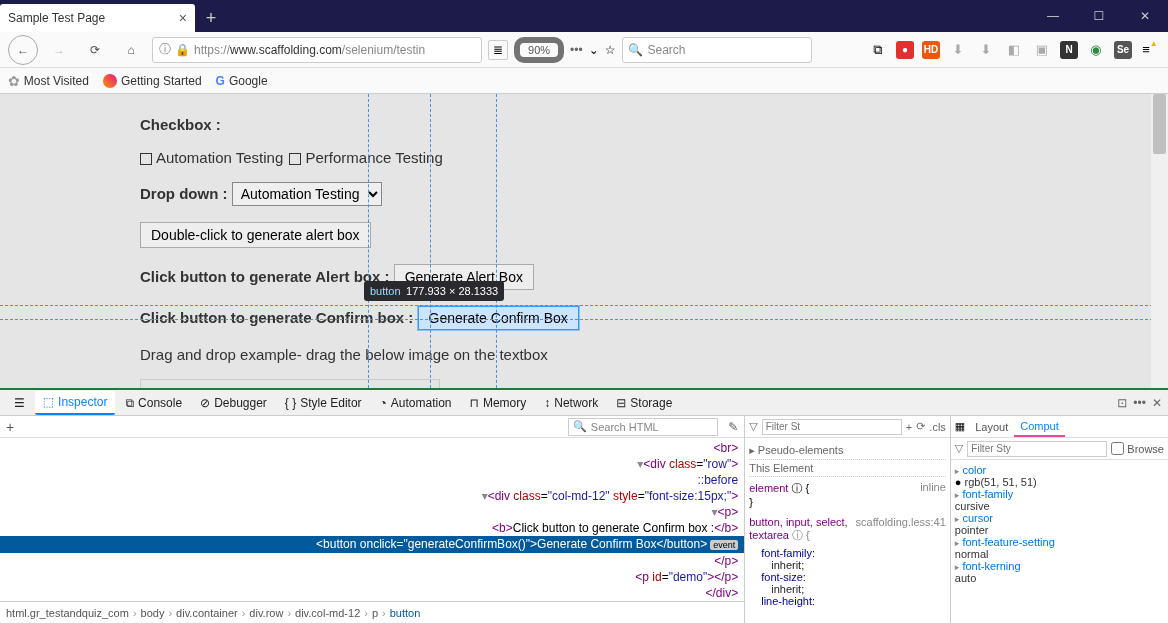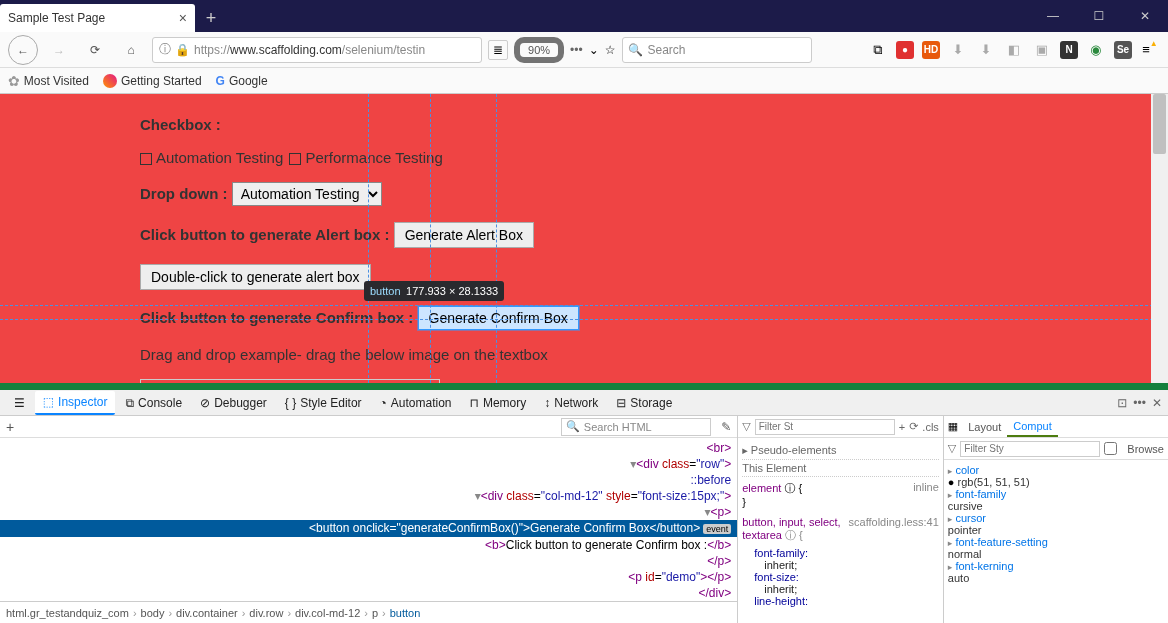--- a/index.html
+++ b/index.html
@@ -26,21 +26,21 @@
 .sq { border-radius:3px; width:18px; height:18px; font-size:10px; font-weight:bold; color:#fff; display:flex; align-items:center; justify-content:center;}
 
 .bookbar { background:#fafafa; height:26px; border-bottom:1px solid #ccc; display:flex; align-items:center; padding:0 8px; gap:14px; font-size:12px; color:#333;}
 .bm { display:flex; align-items:center; gap:4px;}
 .star { color:#999; font-size:14px;}
 .ff { width:14px; height:14px; border-radius:50%; background:linear-gradient(45deg,#ff9500,#e31587);}
 .gi { font-weight:bold; }
 .gi span:nth-child(1){color:#4285f4}.gi span:nth-child(2){color:#ea4335}.gi span:nth-child(3){color:#fbbc05}.gi span:nth-child(4){color:#4285f4}.gi span:nth-child(5){color:#34a853}.gi span:nth-child(6){color:#ea4335}
 
 
-.viewport { position:relative; height:296px; background:#ef4444; overflow:hidden; border-bottom:7px solid #15803d;}
+.viewport { position:relative; height:296px; background:#e5e5e5; overflow:hidden; border-bottom:2px solid #15803d;}
 .vscroll { position:absolute; right:0; top:0; width:17px; height:100%; background:#f0f0f0;}
 .vscroll .thumb { position:absolute; right:2px; top:0; width:13px; height:60px; background:#c0c0c0; border-radius:2px;}
 .page { padding:6px 140px; font-family:"Comic Sans MS",cursive; font-size:15px; color:#333;}
 .page p { margin:16px 0;}
 .page b { font-weight:bold;}
 .cbx { display:inline-block; width:12px; height:12px; border:1px solid #333; margin-right:4px; vertical-align:middle;}
 .sel { border:1px solid #888; padding:2px 4px; font-family:inherit; font-size:14px;}
 .btn { background:#eee; border:1px solid #aaa; padding:4px 10px; font-family:inherit; font-size:14px;}
 .hl-btn { background:#cce5ff; border:1px solid #3399ff; padding:3px 10px; font-family:inherit; font-size:14px; box-shadow:0 0 0 1px rgba(51,153,255,.5);}
 .txtbox { width:300px; height:22px; border:1px solid #ccc;}
@@ -81,24 +81,24 @@
 .mini-input { flex:1; border:1px solid #ccc; height:16px; font-size:10px; padding:0 3px;}
 .rules { flex:1; overflow:auto; font-family:Consolas,monospace; font-size:11px; padding:4px;}
 .rule-hdr { color:#666; padding:2px 0; border-bottom:1px dotted #ccc;}
 .rule-sel { color:#800080;}
 .rule-src { color:#888;}
 .rule-body .k{color:#009;} .rule-body .vv{color:#222;}
 
 .dt-comp { flex:0 0 136px; border-left:1px solid #ccc; background:#fff; display:flex; flex-direction:column;}
 .comp-tabs { height:22px; border-bottom:1px solid #ddd; display:flex; align-items:center; font-size:11px;}
 .ct { padding:3px 6px; color:#555;}
-.ct.active { color:#0a84ff; border-bottom:2px solid #4d7c0f;}
+.ct.active { color:#0a84ff; border-bottom:2px solid #ec4899;}
 .comp-list { flex:1; overflow:auto; font-family:Consolas,monospace; font-size:11px; padding:4px;}
 .comp-list .pr { color:#0074e8;} .comp-list .pv{color:#333;}
-.browse { font-size:11px; color:#555; display:flex; align-items:center; gap:10px;}
+.browse { font-size:11px; color:#555; display:flex; align-items:center; gap:3px;}
 .arrow{color:#888;font-size:9px;}
 </style>
 </head>
 <body>
 
 <div class="titlebar">
   <div class="tab">
     <span>Sample Test Page</span>
     <span class="close">×</span>
   </div>
@@ -168,25 +168,25 @@
   <div class="page">
     <p><b>Checkbox :</b></p>
     <p style="margin-top:8px">
       <span class="cbx"></span><span>Automation Testing</span>
       <span class="cbx" style="margin-left:2px"></span><span>Performance Testing</span>
     </p>
     <p>
       <b>Drop down :</b>
       <select class="sel"><option>Automation Testing</option></select>
     </p>
+    <p><button class="btn">Double-click to generate alert box</button></p>
     <p>
       <b>Click button to generate Alert box :</b>
       <button class="btn">Generate Alert Box</button>
     </p>
-    <p><button class="btn">Double-click to generate alert box</button></p>
     <p>
       <b>Click button to generate Confirm box :</b>
       <button class="hl-btn">Generate Confirm Box</button>
     </p>
     <p>Drag and drop example- drag the below image on the textbox</p>
     <div class="txtbox"></div>
   </div>
   <div class="tooltip">
     <span class="tag">button</span>&nbsp;&nbsp;<span>177.933 × 28.1333</span>
   </div>
@@ -219,22 +219,22 @@
         <span style="font-size:14px;color:#555">+</span>
         <div class="sbox">🔍 <span>Search HTML</span></div>
         <span style="color:#555;margin-left:4px">✎</span>
       </div>
       <div class="code">
         <div class="cl">   <span class="t">&lt;br&gt;</span></div>
         <div class="cl"> <span class="tw">▾</span><span class="t">&lt;div</span> <span class="a">class</span>=<span class="v">"row"</span><span class="t">&gt;</span></div>
         <div class="cl">    <span class="v">::before</span></div>
         <div class="cl">   <span class="tw">▾</span><span class="t">&lt;div</span> <span class="a">class</span>=<span class="v">"col-md-12"</span> <span class="a">style</span>=<span class="v">"font-size:15px;"</span><span class="t">&gt;</span></div>
         <div class="cl">     <span class="tw">▾</span><span class="t">&lt;p&gt;</span></div>
+        <div class="cl">        <span class="t">&lt;b&gt;</span>Click button to generate Confirm box :<span class="t">&lt;/b&gt;</span></div>
         <div class="cl sel-line">         <span class="t">&lt;button</span> <span class="a">onclick</span>=<span class="v">"generateConfirmBox()"</span><span class="t">&gt;</span>Generate Confirm Box<span class="t">&lt;/button&gt;</span><span class="evtbadge">event</span></div>
-        <div class="cl">        <span class="t">&lt;b&gt;</span>Click button to generate Confirm box :<span class="t">&lt;/b&gt;</span></div>
         <div class="cl">      <span class="t">&lt;/p&gt;</span></div>
         <div class="cl">      <span class="t">&lt;p</span> <span class="a">id</span>=<span class="v">"demo"</span><span class="t">&gt;&lt;/p&gt;</span></div>
         <div class="cl">    <span class="t">&lt;/div&gt;</span></div>
 
       </div>
       <div class="breadcrumb">
         <span>html.gr_testandquiz_com</span>
           <span class="bc-sep">›</span>
         <span>body</span>
           <span class="bc-sep">›</span>

